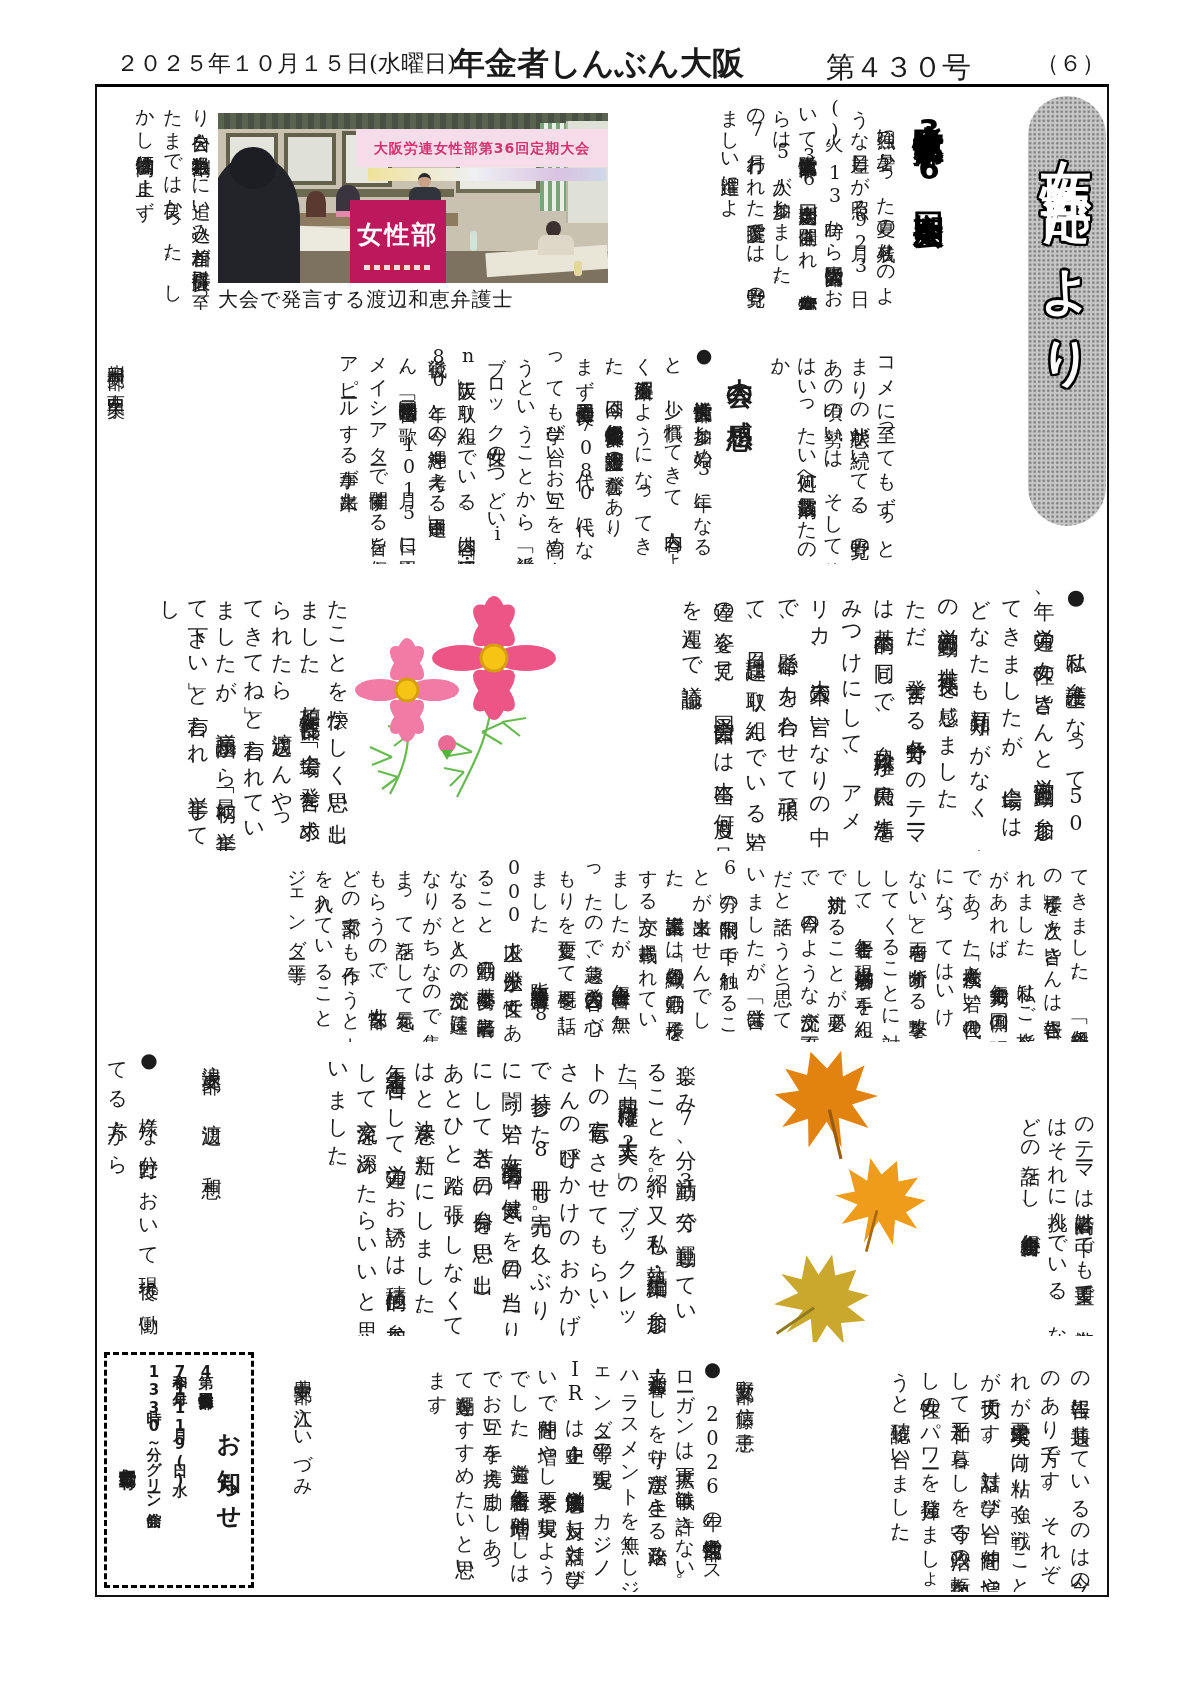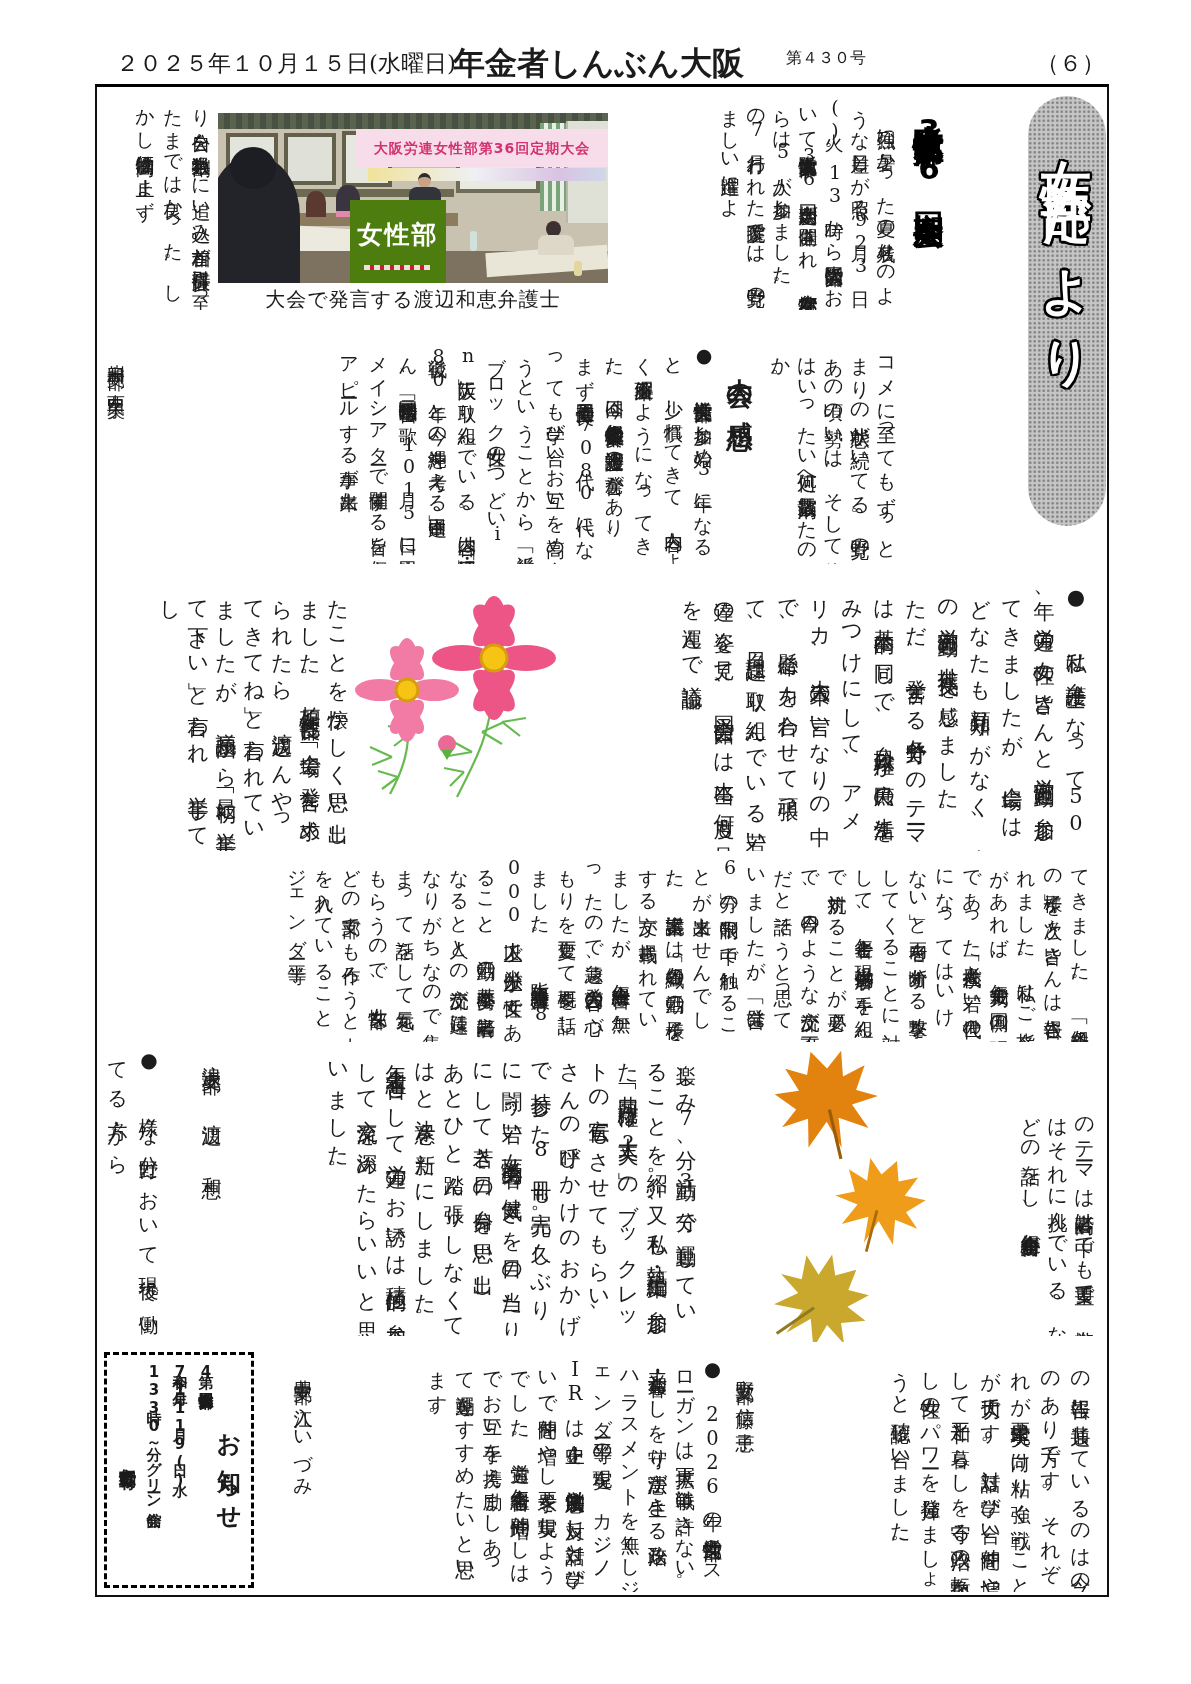--- a/index.html
+++ b/index.html
@@ -3,21 +3,21 @@
 <meta charset="utf-8">
 <style>
   html,body{margin:0;padding:0;}
   body{width:1191px;height:1684px;position:relative;background:#ffffff;overflow:hidden;
        font-family:"DejaVu Serif","Liberation Serif",serif;color:#1b1b1b;}
   .abs{position:absolute;}
   
   .hdr{position:absolute;white-space:nowrap;}
   #hdr-date{left:116px;top:48px;font-size:23px;}
   #hdr-paper{left:453px;top:42px;font-size:32px;font-weight:bold;}
-  #hdr-issue{left:786px;top:48px;font-size:16px;}
+  #hdr-issue{left:826px;top:48px;font-size:29px;}
   #hdr-page{left:1036px;top:48px;font-size:23px;}
   
   #frame{position:absolute;left:95px;top:84px;width:1014px;height:1513px;
          border:2px solid #111;border-top:3px solid #000;box-sizing:border-box;background:#fff;}
   
   .v{position:absolute;writing-mode:vertical-rl;text-orientation:upright;
      font-size:20px;line-height:28px;letter-spacing:1px;overflow:hidden;
      word-break:break-all;color:#1c1c1c;text-align:start;}
   #s1p1{left:612px;top:96px;width:288px;height:214px;font-size:19px;letter-spacing:.5px;line-height:26px;}
   #s1p2{left:98px;top:96px;width:118px;height:214px;font-size:19px;letter-spacing:.5px;line-height:28px;}
@@ -46,21 +46,21 @@
        writing-mode:vertical-rl;text-orientation:upright;
        font-family:"DejaVu Sans","Liberation Sans",sans-serif;font-weight:900;
        font-size:50px;letter-spacing:14px;color:#fff;
        text-shadow:2.5px 0 0 #000,-2.5px 0 0 #000,0 2.5px 0 #000,0 -2.5px 0 #000,
                    2px 2px 0 #000,-2px -2px 0 #000,2px -2px 0 #000,-2px 2px 0 #000;}
   #headline{left:900px;top:100px;height:462px;font-size:31px;line-height:58px;letter-spacing:1.5px;
             font-weight:900;font-family:"DejaVu Sans","Liberation Sans",sans-serif;color:#000;}
   
   #photo{position:absolute;left:218px;top:113px;width:390px;height:170px;background:#c9c2b1;overflow:hidden;}
   #photo .p{position:absolute;}
-  #caption{position:absolute;left:218px;top:286px;width:390px;text-align:center;font-size:20px;letter-spacing:1px;}
+  #caption{position:absolute;left:218px;top:286px;width:390px;text-align:left;font-size:20px;letter-spacing:1px;}
   
   #notice{position:absolute;left:104px;top:1352px;width:150px;height:236px;
           border:3px dashed #000;box-sizing:border-box;background:#fff;}
   #notice-title{position:absolute;right:6px;top:62px;writing-mode:vertical-rl;text-orientation:upright;
           font-family:"DejaVu Sans","Liberation Sans",sans-serif;font-weight:900;
           font-size:24px;letter-spacing:6px;}
   #notice-lines{position:absolute;left:8px;top:8px;height:216px;width:104px;
           writing-mode:vertical-rl;text-orientation:upright;
           font-family:"DejaVu Sans","Liberation Sans",sans-serif;font-weight:900;}
   #notice-lines div{font-size:15px;line-height:26px;letter-spacing:0;}
@@ -98,21 +98,21 @@
   <div class="p" style="left:138px;top:16px;width:252px;height:38px;background:#f7dce9;color:#d4326e;font-weight:bold;font-size:14px;line-height:38px;text-align:center;letter-spacing:1px;font-family:'DejaVu Sans','Liberation Sans',sans-serif;">大阪労連女性部第36回定期大会</div>
   <div class="p" style="left:150px;top:55px;width:238px;height:13px;background:linear-gradient(90deg,#f0e29a,#eef0f4 45%,#d9c2e2 80%,#cfd8ea);"></div>
   <div class="p" style="left:0;top:100px;width:240px;height:13px;background:#8c7b5e;"></div>
   <div class="p" style="left:200px;top:60px;width:13px;height:15px;border-radius:50%;background:#caa387;border-top:4px solid #2b2b2b;box-sizing:border-box;"></div>
   <div class="p" style="left:191px;top:74px;width:32px;height:40px;border-radius:8px 8px 0 0;background:#32343c;"></div>
   <div class="p" style="left:192px;top:108px;width:31px;height:36px;background:#a29272;"></div>
   <div class="p" style="left:88px;top:78px;width:20px;height:26px;border-radius:45% 45% 0 0;background:#5a3a30;"></div>
   <div class="p" style="left:118px;top:72px;width:24px;height:32px;border-radius:45% 45% 0 0;background:#3a3440;border-bottom:6px solid #e089ad;box-sizing:border-box;"></div>
   <div class="p" style="left:-6px;top:112px;width:156px;height:28px;background:#eceadf;transform:rotate(4deg);"></div>
   <div class="p" style="left:0;top:138px;width:390px;height:32px;background:#7d7260;"></div>
-  <div class="p" style="left:132px;top:87px;width:96px;height:83px;background:#4d7c0f;color:#fff;font-weight:900;font-size:25px;text-align:center;line-height:70px;letter-spacing:2px;font-family:'DejaVu Sans','Liberation Sans',sans-serif;">女性部</div>
+  <div class="p" style="left:132px;top:87px;width:96px;height:83px;background:#be185d;color:#fff;font-weight:900;font-size:25px;text-align:center;line-height:70px;letter-spacing:2px;font-family:'DejaVu Sans','Liberation Sans',sans-serif;">女性部</div>
   <div class="p" style="left:146px;top:152px;width:66px;height:5px;background:repeating-linear-gradient(90deg,#f2dede 0 6px,#c4202e 6px 10px);"></div>
   <div class="p" style="left:268px;top:136px;width:122px;height:24px;background:#e9e6d8;transform:rotate(-4deg);"></div>
   <div class="p" style="left:328px;top:108px;width:15px;height:16px;border-radius:50%;background:#3c3030;"></div>
   <div class="p" style="left:320px;top:122px;width:36px;height:20px;border-radius:8px 8px 0 0;background:#ded8c8;"></div>
   <div class="p" style="left:252px;top:118px;width:7px;height:20px;background:#cfe3da;border-radius:3px;"></div>
   <div class="p" style="left:356px;top:148px;width:8px;height:15px;background:#e3d7a0;border-radius:3px;"></div>
   <div class="p" style="left:-8px;top:44px;width:90px;height:130px;background:#23242a;border-radius:42% 46% 0 0;"></div>
   <div class="p" style="left:12px;top:34px;width:46px;height:42px;background:#1d1e24;border-radius:50%;"></div>
 </div>
 <div id="caption">大会で発言する渡辺和恵弁護士</div>

